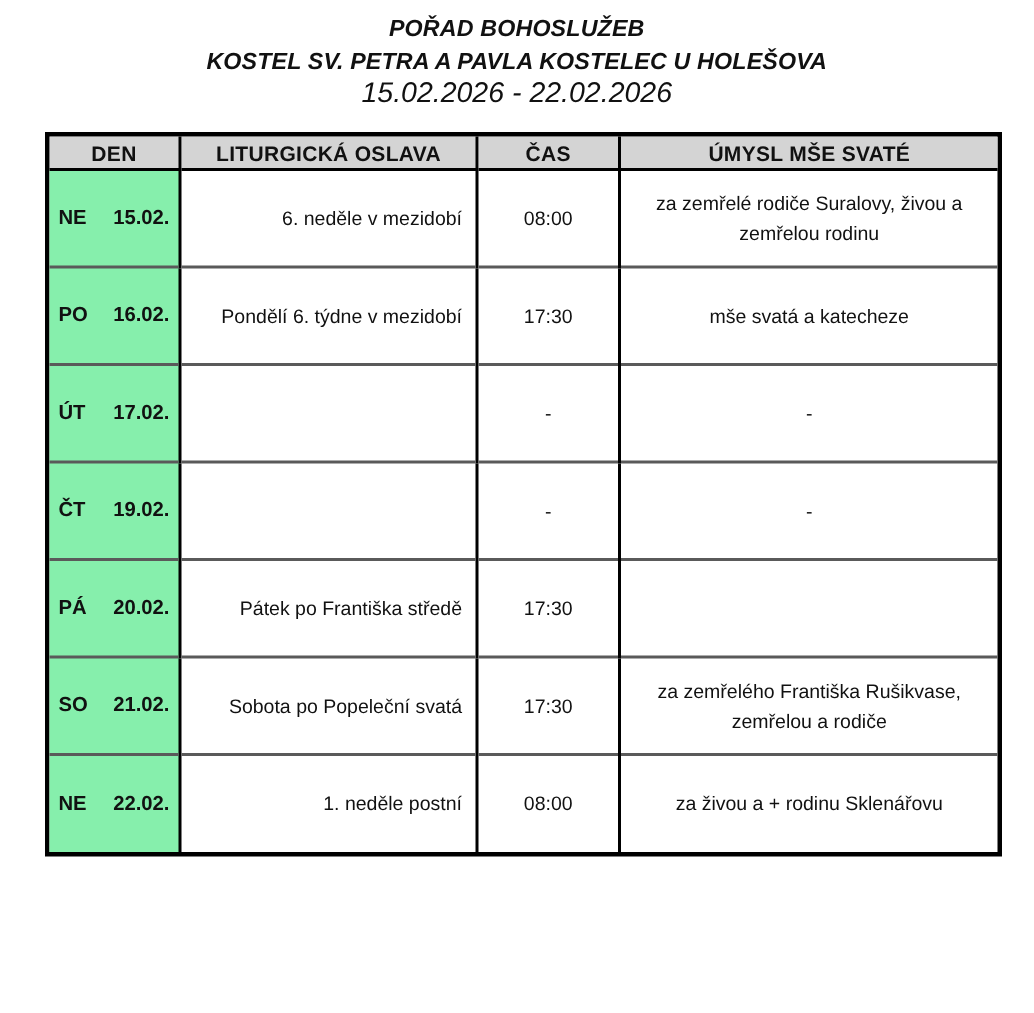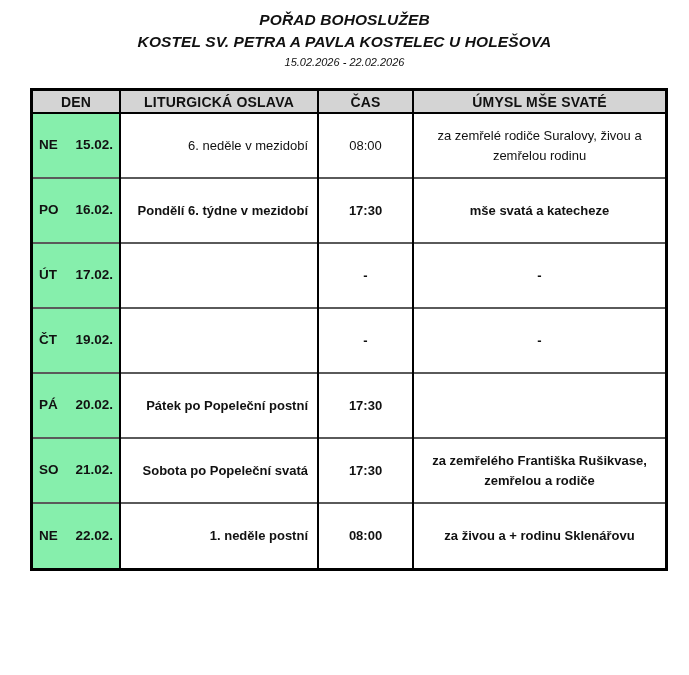--- a/index.html
+++ b/index.html
@@ -16,21 +16,21 @@
     text-align: center;
     font-style: italic;
   }
   .title-line {
     font-size: 15.5px;
     font-weight: bold;
     line-height: 21.5px;
     letter-spacing: 0.1px;
   }
   .date-line {
-    font-size: 11px;
+    font-size: 19px;
     font-weight: normal;
     line-height: 21.5px;
   }
   .table-frame {
     position: absolute;
     left: 30px;
     top: 88px;
     border: 3px solid #000000;
     background: #ffffff;
   }
@@ -49,21 +49,21 @@
     font-size: 14px;
     font-weight: bold;
     text-align: center;
     vertical-align: middle;
     border-bottom: 2px solid #000000;
     letter-spacing: 0.2px;
     overflow: hidden;
     white-space: nowrap;
   }
   th + th, td + td { border-left: 2px solid #000000; }
-  tbody tr + tr td { border-top: 2px solid #5a5a5a; font-weight: bold; }
+  tbody tr + tr td { border-top: 2px solid #5a5a5a; }
   td {
     height: 65px;
     font-size: 13px;
     line-height: 1.5;
     text-align: center;
     vertical-align: middle;
     padding: 0;
   }
   td.day-cell {
     background: #86efac;
@@ -155,21 +155,21 @@
     <td class="intention-cell">-</td>
   </tr>
 
   <tr>
     <td class="day-cell">
       <div class="day-inner">
         <span>PÁ</span>
         <span>20.02.</span>
       </div>
     </td>
-    <td class="celebration-cell">Pátek po Popeleční postní</td>
+    <td class="celebration-cell">Pátek po Františka středě</td>
     <td class="time-cell">17:30</td>
     <td class="intention-cell"></td>
   </tr>
 
   <tr>
     <td class="day-cell">
       <div class="day-inner">
         <span>SO</span>
         <span>21.02.</span>
       </div>

